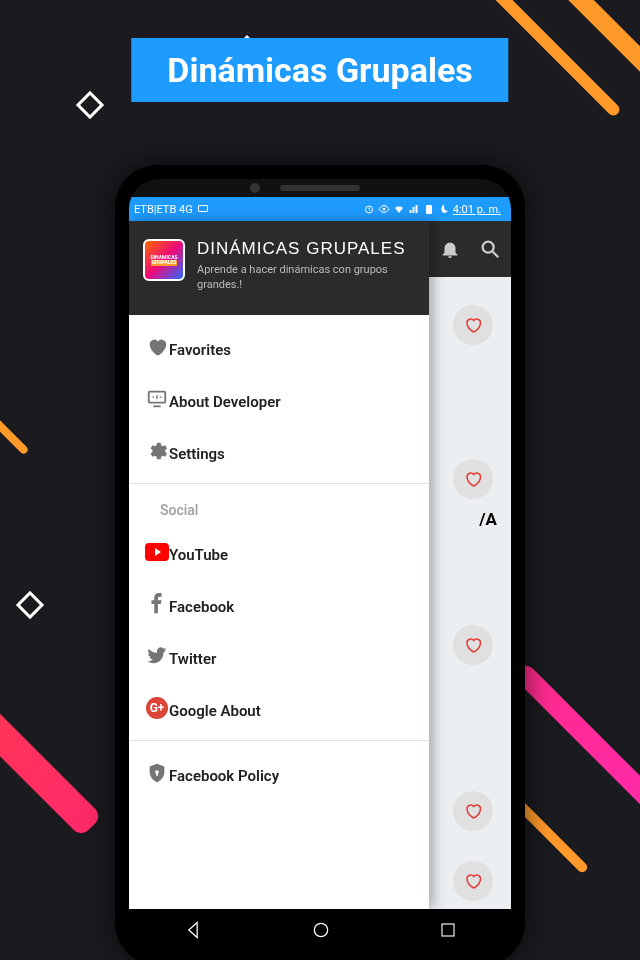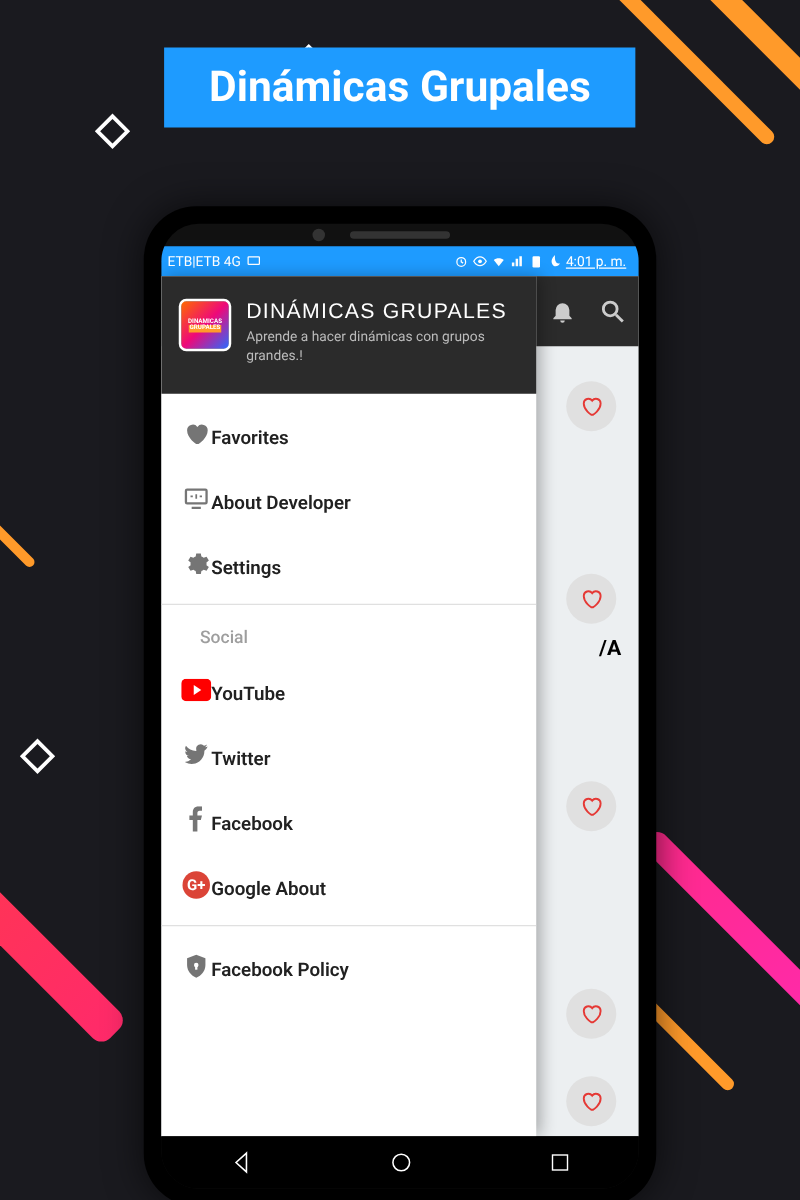--- a/index.html
+++ b/index.html
@@ -354,32 +354,32 @@
                 <svg width="24" height="18" viewBox="0 0 24 18">
                   <rect width="24" height="18" rx="4" fill="#ff0000"></rect>
                   <path d="M10 5v8l6-4z" fill="#fff"></path>
                 </svg>
               </span>
             <span>YouTube</span>
           </div>
           <div class="drawer-item">
             <span class="ico">
                 <svg width="22" height="22" viewBox="0 0 24 24">
+                  <path d="M13 22V12h3l1-4h-4V6c0-1 .5-2 2-2h2V0h-3c-3 0-5 2-5 5v3H6v4h3v10h4z"></path>
+                </svg>
+              </span>
+            <span>Facebook</span>
+          </div>
+          <div class="drawer-item">
+            <span class="ico">
+                <svg width="22" height="22" viewBox="0 0 24 24">
                   <path d="M22 4.5a8 8 0 01-2.4.7 4 4 0 001.8-2.3 8 8 0 01-2.6 1A4 4 0 0012 7.5c0 .3 0 .6.1.9A11 11 0 013 4a4 4 0 001.2 5.3 4 4 0 01-1.8-.5v.1a4 4 0 003.2 3.9 4 4 0 01-1.8.1 4 4 0 003.7 2.8A8 8 0 012 18a11 11 0 006 1.8c7.2 0 11.1-6 11.1-11.1v-.5A8 8 0 0022 4.5z"></path>
                 </svg>
               </span>
             <span>Twitter</span>
-          </div>
-          <div class="drawer-item">
-            <span class="ico">
-                <svg width="22" height="22" viewBox="0 0 24 24">
-                  <path d="M13 22V12h3l1-4h-4V6c0-1 .5-2 2-2h2V0h-3c-3 0-5 2-5 5v3H6v4h3v10h4z"></path>
-                </svg>
-              </span>
-            <span>Facebook</span>
           </div>
           <div class="drawer-item">
             <span class="ico">
                 <span class="gplus">G+</span>
               </span>
             <span>Google About</span>
           </div>
           <div class="divider"></div>
           <div class="drawer-item">
             <span class="ico">

